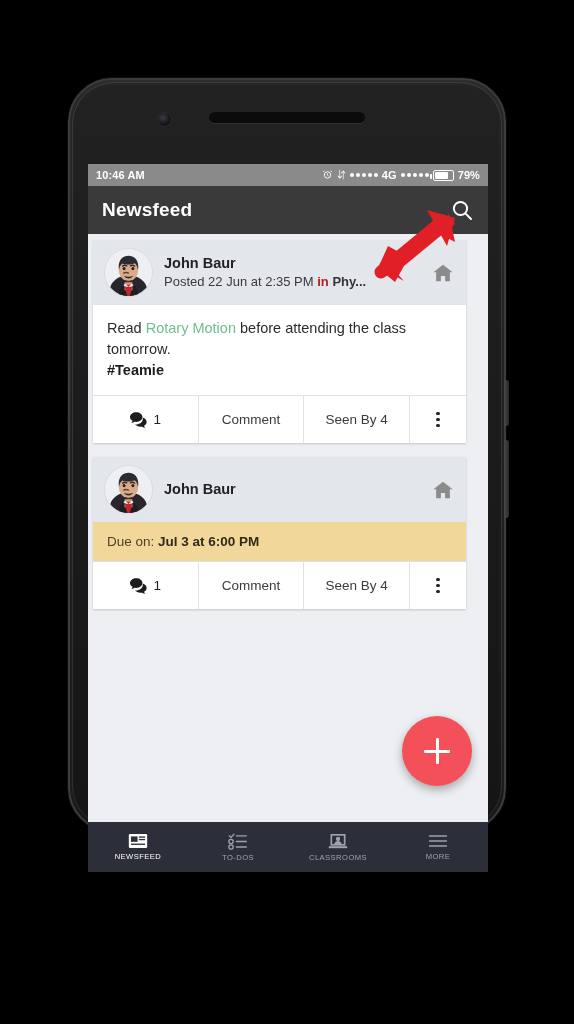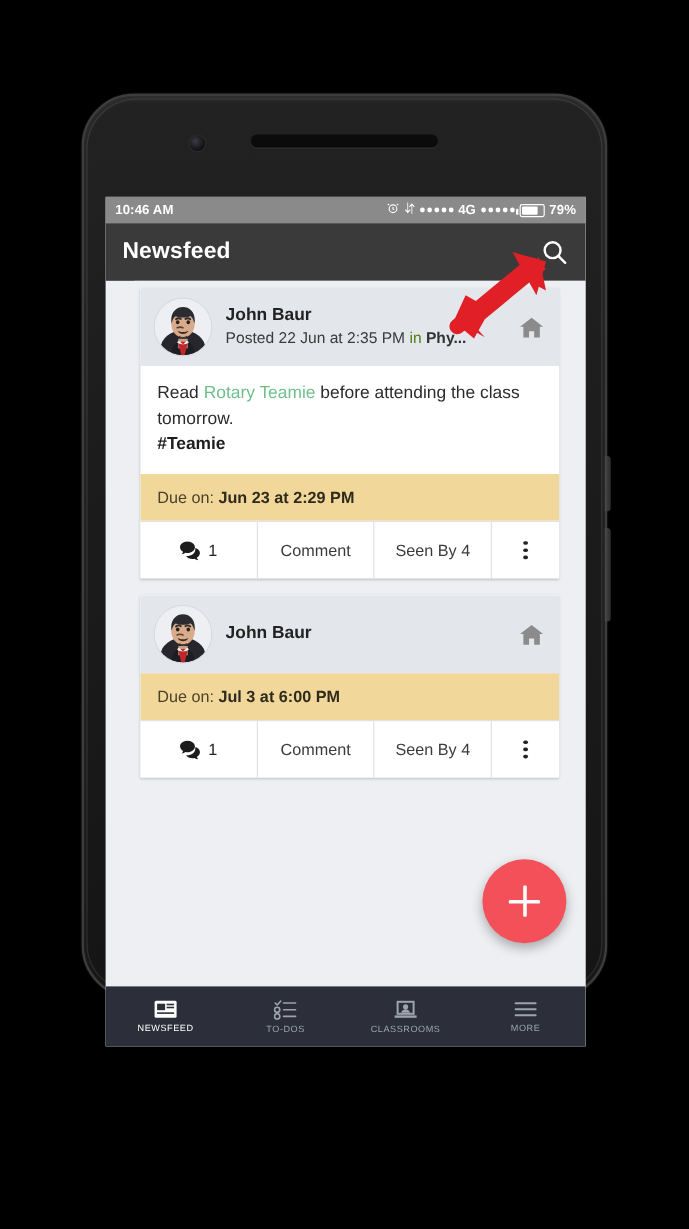--- a/index.html
+++ b/index.html
@@ -118,21 +118,20 @@
   }
   .search-btn { margin-left: auto; cursor: pointer; display: flex; }
 
   
   .feed {
     position: absolute;
     top: 70px; left: 0; right: 0; bottom: 50px;
     background: #EDEFF2;
     overflow: hidden;
     padding: 6px 22px 0 5px;
-    margin-left: 24px;
   }
   .card {
     background: #fff;
     margin: 0 0 14px 0;
     box-shadow: 0 1px 2px rgba(0,0,0,.18);
     overflow: hidden;
   }
   .card-header {
     background: #E3E7EC;
     display: flex; align-items: center;
@@ -149,21 +148,21 @@
   }
   .meta { margin-left: 12px; min-width: 0; }
   .author {
     font-size: 14.5px; font-weight: bold; color: #222;
     line-height: 1.35;
   }
   .posted {
     font-size: 13px; color: #3a3a3a; line-height: 1.4;
     white-space: nowrap;
   }
-  .posted .in { color: #4d7c0f; }
+  .posted .in { color: #b91c1c; font-weight: bold; }
   .posted .ctx { font-weight: bold; color: #333; }
   .home-icon-wrap {
     margin-left: auto; padding-left: 8px;
     display: flex; align-items: center;
     align-self: center;
   }
 
   .card-body {
     padding: 13px 14px 14px 14px;
     font-size: 14.5px;
@@ -340,25 +339,22 @@
             <div class="author">John Baur</div>
             <div class="posted"><span>Posted 22 Jun at 2:35 PM</span><span class="in"> in </span><span class="ctx">Phy...</span></div>
           </div>
           <div class="home-icon-wrap">
             <svg width="22" height="22" viewBox="0 0 24 24" fill="#8B8B8B">
               <path d="M12 3L1.5 11.2h3V21h5.2v-5.6h4.6V21h5.2v-9.8h3z"></path>
             </svg>
           </div>
         </div>
         <div class="card-body">
-          <span>Read </span><span class="link">Rotary Teamie</span><span> before attending the class tomorrow.</span><br>
+          <span>Read </span><span class="link">Rotary Motion</span><span> before attending the class tomorrow.</span><br>
           <span class="tag">#Teamie</span>
-        </div>
-        <div class="due-bar">
-          <span>Due on: </span><b>Jun 23 at 2:29 PM</b>
         </div>
         <div class="actions">
           <div class="action">
             <svg width="18" height="16" viewBox="0 0 22 19" fill="#1c1c1c">
               <path d="M7.6 0C3.4 0 0 2.6 0 5.8c0 1.9 1.2 3.6 3.1 4.6-.2.9-.8 2-1.5 2.7 1.6-.2 3-.9 3.9-1.5.6.1 1.3.2 2.1.2 4.2 0 7.6-2.6 7.6-5.9C15.2 2.6 11.8 0 7.6 0z"></path>
               <path d="M15.4 6.9c.1.4.2.9.2 1.3 0 3.8-3.9 6.7-8.5 6.7-.3 0-.6 0-.9-.1 1.2 1.8 3.7 3 6.6 3 .7 0 1.4-.1 2-.2.9.6 2.3 1.3 3.9 1.5-.7-.7-1.3-1.8-1.5-2.7 1.9-1 3.1-2.7 3.1-4.6 0-2.2-1.6-4.1-4-5z"></path>
             </svg>
             <span class="cmt-count">1</span>
           </div>
           <div class="action">Comment</div>

